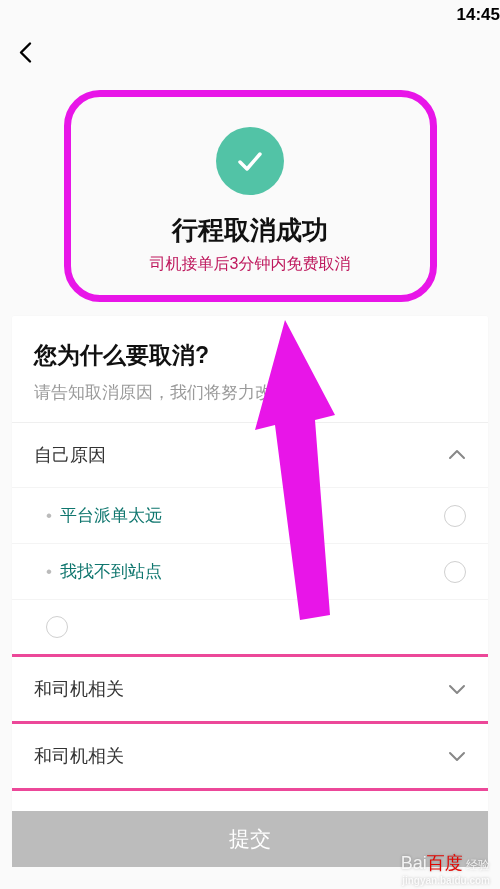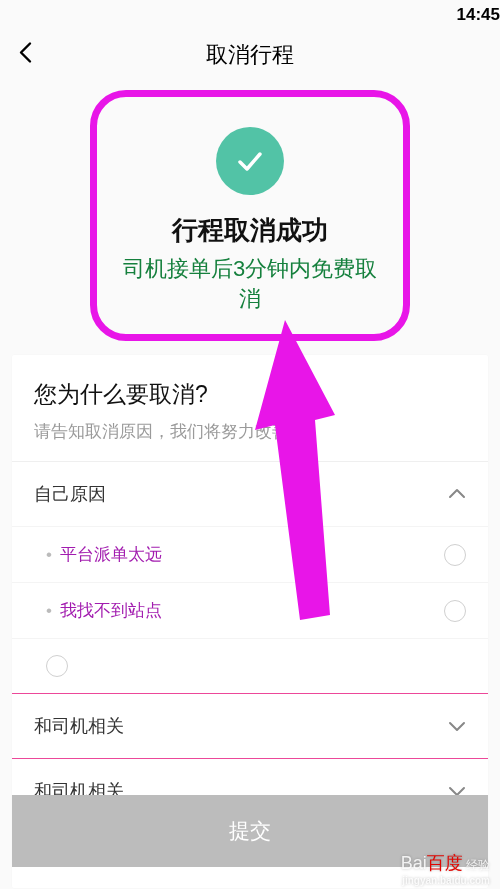--- a/index.html
+++ b/index.html
@@ -3,60 +3,59 @@
 <meta charset="utf-8">
 <style>
   * { margin: 0; padding: 0; box-sizing: border-box; font-family: -apple-system, "Helvetica Neue", Arial, sans-serif; }
   html, body { width: 500px; height: 889px; background: #fafafa; overflow: hidden; position: relative; }
 
   .status-bar { height: 30px; display: flex; align-items: center; justify-content: flex-end; font-size: 17px; font-weight: 600; color: #000; }
   .nav-bar { height: 50px; display: flex; align-items: center; justify-content: center; position: relative; }
   .nav-back { position: absolute; left: 18px; top: 50%; transform: translateY(-50%); font-size: 26px; color: #000; }
   .nav-title { font-size: 22px; font-weight: 500; color: #000; }
 
-  .success-block { text-align: center; padding: 30px 20px 20px; margin: 10px auto 14px; width: 320px; border: 7px solid #e815e8; border-radius: 36px; }
+  .success-block { text-align: center; padding: 30px 20px 20px; margin: 10px auto 14px; width: 373px; border: 7px solid #e815e8; border-radius: 36px; }
   .success-circle { width: 68px; height: 68px; background: #52c3a6; border-radius: 50%; margin: 0 auto 18px; display: flex; align-items: center; justify-content: center; }
   .success-title { font-size: 26px; font-weight: 600; color: #111; }
-  .success-sub { font-size: 22px; color: #15803d; margin-top: 6px; }
+  .success-sub { font-size: 16px; color: #be185d; margin-top: 6px; }
 
   .card { background: #fff; margin: 0 12px 14px; border-radius: 2px; box-shadow: 0 0 2px rgba(0,0,0,0.03); }
   .card-header { padding: 24px 22px 18px; }
-  .q-title { font-size: 23px; font-weight: 400; color: #111; }
+  .q-title { font-size: 23px; font-weight: 700; color: #111; }
   .q-sub { font-size: 17px; color: #9a9a9a; margin-top: 10px; }
 
   .list { }
-  .group-row { display: flex; align-items: center; justify-content: space-between; padding: 20px 22px; border-top: 1px solid #ec4899; font-size: 18px; color: #333; }
+  .group-row { display: flex; align-items: center; justify-content: space-between; padding: 20px 22px; border-top: 3px solid #ec4899; font-size: 18px; color: #333; }
   .group-row:first-child { border-top: 1px solid #efefef; }
 
-  .option-row { display: flex; align-items: center; justify-content: space-between; padding: 16px 22px 16px 34px; border-top: 1px solid #f4f4f4; font-size: 17px; color: #a21caf; }
+  .option-row { display: flex; align-items: center; justify-content: space-between; padding: 16px 22px 16px 34px; border-top: 1px solid #f4f4f4; font-size: 17px; color: #0f766e; }
   .bullet::before { content: "•"; color: #bbb; margin-right: 8px; }
   .radio { width: 22px; height: 22px; border: 1.5px solid #d0d0d0; border-radius: 50%; flex-shrink: 0; }
 
   .submit-bar { position: absolute; left: 12px; right: 12px; bottom: 22px; }
-  .submit-btn { width: 100%; height: 72px; background: #bcbcbc; color: #fff; font-size: 21px; border: none; display: flex; align-items: center; justify-content: center; }
+  .submit-btn { width: 100%; height: 56px; background: #bcbcbc; color: #fff; font-size: 21px; border: none; display: flex; align-items: center; justify-content: center; }
 
   .watermark { position: absolute; right: 10px; bottom: 2px; font-size: 12px; color: rgba(255,255,255,0.85); text-align: right; line-height: 1.1; text-shadow: 0 0 3px rgba(0,0,0,0.25); }
   .watermark .brand { font-size: 18px; font-weight: 400; }
 
   .arrow-annot { position: absolute; left: 0; top: 0; pointer-events: none; }
 </style>
 </head>
 <body>
 
 <div class="status-bar">
   <span>14:45</span>
 </div>
 
 <div class="nav-bar">
   <span class="nav-back">
     <svg width="14" height="22" viewBox="0 0 14 22">
         <polyline points="12,2 3,11 12,20" fill="none" stroke="#000" stroke-width="2.4" stroke-linecap="round" stroke-linejoin="round"></polyline>
       </svg>
   </span>
-  <span class="nav-title">取消行程</span>
 </div>
 
 <div class="success-block">
   <div class="success-circle">
     <svg width="36" height="36" viewBox="0 0 36 36">
         <polyline points="8,19 15,26 28,11" fill="none" stroke="#fff" stroke-width="3.5" stroke-linecap="round" stroke-linejoin="round"></polyline>
       </svg>
   </div>
   <div class="success-title">行程取消成功</div>
   <div class="success-sub">司机接单后3分钟内免费取消</div>

